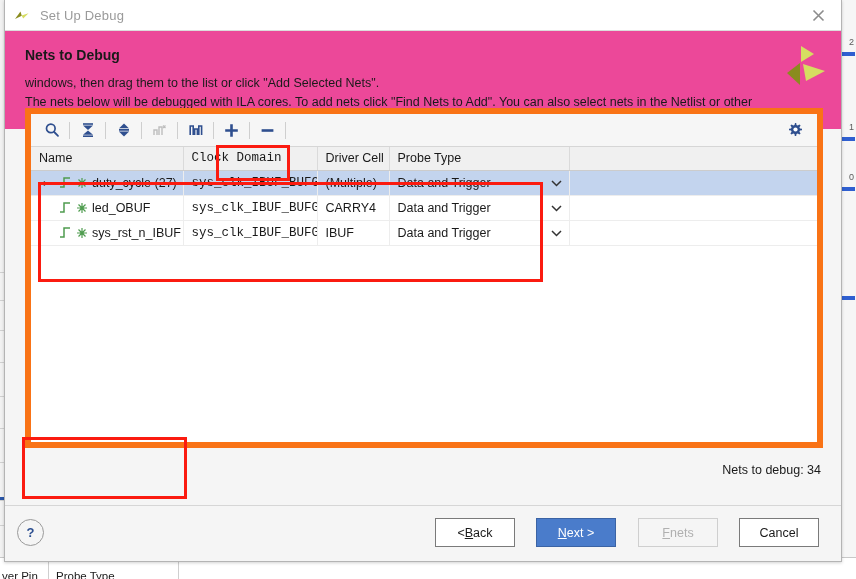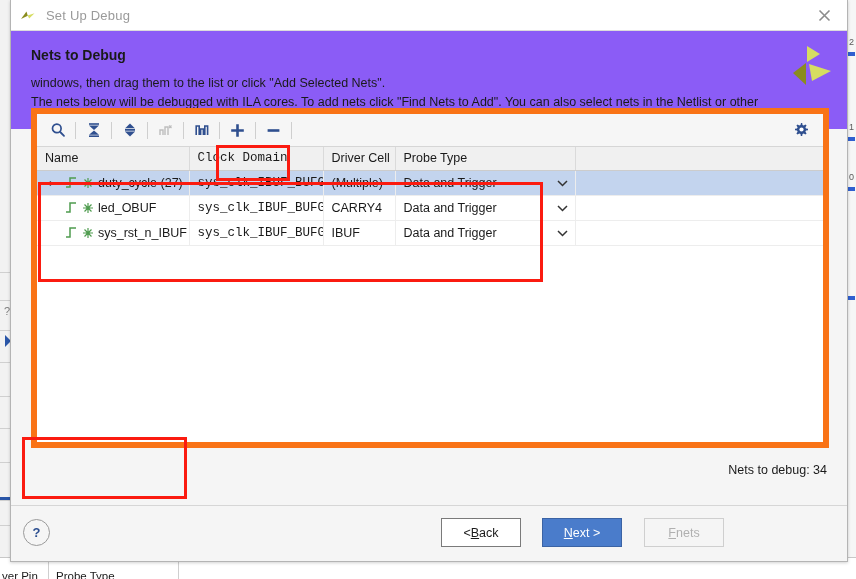--- a/index.html
+++ b/index.html
@@ -46,21 +46,21 @@
   .bg-bottom-text {
     position: absolute; bottom: -3px; font-size: 11.5px; color: #1a1a1a;
     white-space: nowrap;
   }
   .bg-bottom-sep {
     position: absolute; bottom: 0; width: 1px; height: 20px; background: #cfcfcf;
   }
 
   
   #dialog {
-    position: absolute; left: 10px; top: 0; width: 838px; height: 562px;
+    position: absolute; left: 4px; top: 0; width: 838px; height: 562px;
     background: #f5f5f5;
     border: 1px solid #b4b4b4;
     border-top: none;
     box-shadow: 0 1px 3px rgba(0,0,0,0.18);
   }
 
   
   .titlebar {
     position: relative; height: 31px; background: #ffffff;
     border-bottom: 1px solid #dcdcdc;
@@ -74,21 +74,21 @@
   .close-btn {
     position: absolute; right: 0; top: 0; width: 46px; height: 31px;
     display: flex; align-items: center; justify-content: center;
     cursor: pointer;
   }
   .close-btn svg { display: block; }
 
   
   .header {
     position: relative; padding: 16px 20px 0 20px; height: 98px;
-    background: #8b5cf6;
+    background: #ec4899;
   }
   .header-title {
     font-size: 14px; font-weight: bold; color: #1a1a1a; margin-bottom: 11px;
   }
   .header-desc {
     font-size: 12.5px; color: #1a1a1a; line-height: 19px; max-width: 740px;
   }
   .xlogo {
     position: absolute; right: 14px; top: 14px; width: 46px; height: 44px;
   }
@@ -450,18 +450,19 @@
     <div class="dlg-btn primary" style="left:531px">
       <span class="u">N</span>
         <span>ext &gt;</span>
     </div>
 
     <div class="dlg-btn disabled" style="left:633px">
       <span class="u">F</span>
         <span>nets</span>
     </div>
 
+    <div class="dlg-btn" style="left:734px">Cancel</div>
   </div>
 </div>
 
 <div class="anno" style="left:216px; top:145px; width:74px; height:36px;"></div>
 <div class="anno" style="left:38px; top:182px; width:505px; height:100px;"></div>
 <div class="anno" style="left:22px; top:437px; width:165px; height:62px;"></div>
 
 </body></html>

